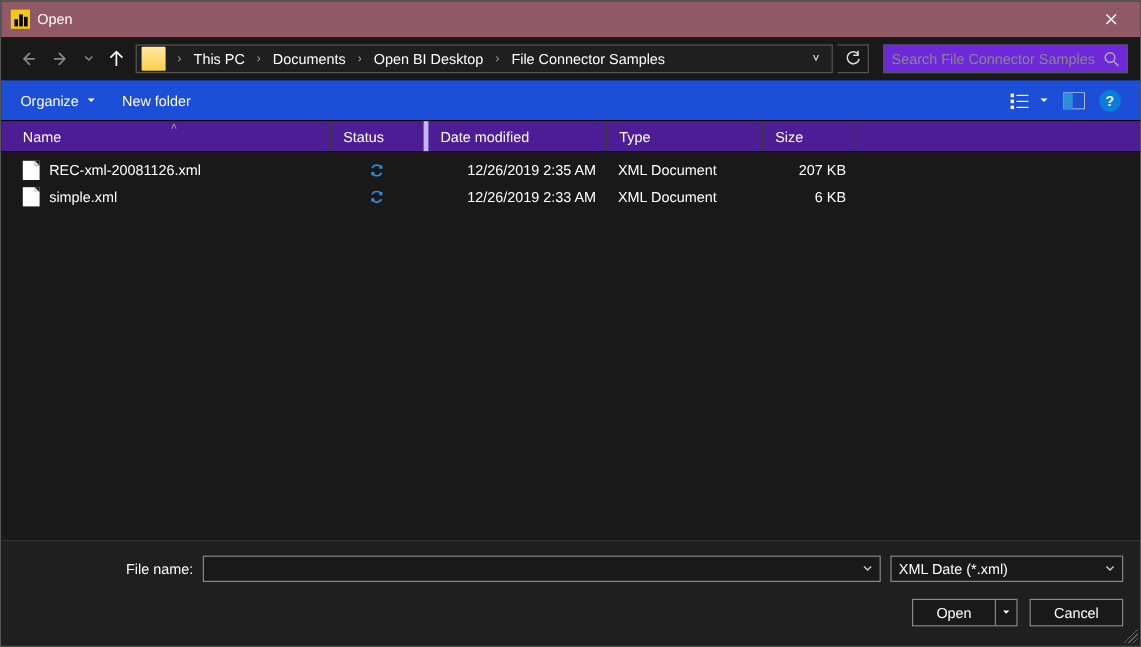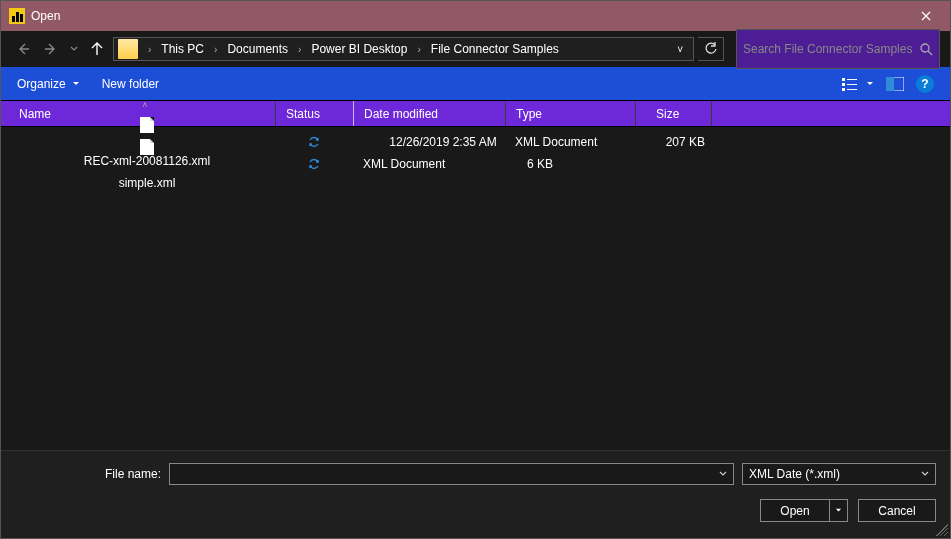--- a/index.html
+++ b/index.html
@@ -78,22 +78,22 @@
     .refresh-btn {
       width: 26px; height: 24px;
       border: 1px solid #555;
       border-left: none;
       display:flex;align-items:center;justify-content:center;
       color:#ddd;
     }
     .searchbox {
       margin-left: 8px;
       width: 204px;
-      height: 40px;
-      background: #4c1d95;
+      height: 24px;
+      background: #6d28d9;
       border: 1px solid #555;
       display: flex; align-items: center;
       padding: 0 6px;
       color: #888;
       gap: 6px;
     }
     .searchbox input {
       flex:1; background: transparent; border:none; outline:none;
       color:#fff; font-size:12px;
     }
@@ -113,52 +113,52 @@
     .view-btn { display:flex; align-items:center; gap:4px; color:#fff; }
     .help-btn {
       width:18px; height:18px; border-radius:50%;
       background:#0a7dd8; color:#fff;
       display:flex;align-items:center;justify-content:center;
       font-size:12px; font-weight:bold;
     }
     
     .colheaders {
       height: 26px;
-      background: #6d28d9;
+      background: #4c1d95;
       display:flex;
       align-items:center;
       color:#fff;
       padding: 0 14px;
       font-size: 12px;
       border-bottom: 1px solid #000;
     }
     .colheaders > div { position:relative; height:100%; display:flex; align-items:center; }
     .col-name { width: 260px; padding-left: 4px;}
     .col-status { width: 78px; border-left:1px solid #3a3a3a; padding-left:10px;}
-    .col-date { width: 152px; border-left:1px solid #c4b5fd; padding-left:10px;}
+    .col-date { width: 152px; border-left:4px solid #c4b5fd; padding-left:10px;}
     .col-type { width: 130px; border-left:1px solid #3a3a3a; padding-left:10px;}
-    .col-size { width: 76px; border-left:1px solid #3a3a3a; padding-left:20px;}
+    .col-size { width: 76px; border-left:1px solid #3a3a3a; padding-left:10px;}
     .col-extra { flex:1; border-left:1px solid #3a3a3a; }
     .sort-ind {
       position:absolute; top:-1px; left:50%; transform:translateX(-50%);
       color:#aaa; font-size:9px;
     }
     
     .filelist {
       background: #191919;
       position:absolute;
       top: 126px; bottom: 88px; left:0; right:0;
       padding: 4px 14px;
     }
     .filerow {
       height: 22px;
       display:flex; align-items:center;
       color:#fff;
     }
-    .cell-name { width:260px; display:flex; align-items:center; gap:21px; padding-left:4px;flex-direction:column;}
+    .cell-name { width:260px; display:flex; align-items:center; gap:8px; padding-left:4px;}
     .cell-status { width:78px; display:flex; justify-content:center; color:#2e8cd8; }
     .cell-date { width:152px; padding-left: 28px; text-align: center; }
     .cell-type { width:130px; padding-left: 10px; }
     .cell-size { width:76px; text-align:right; padding-right:6px; }
     .file-icon {
       width:14px; height:16px; background:#fff;
       position:relative;
     }
     .file-icon::after {
       content:""; position:absolute; top:0; right:0;
@@ -256,21 +256,21 @@
         <path d="M2 6 L7 1 L12 6 M7 1 V13" stroke="#fff" stroke-width="1.4" fill="none"></path>
       </svg>
   </div>
   <div class="breadcrumb">
     <div class="bc-folder"></div>
     <span class="bc-chevron">›</span>
     <span class="bc-seg">This PC</span>
     <span class="bc-chevron">›</span>
     <span class="bc-seg">Documents</span>
     <span class="bc-chevron">›</span>
-    <span class="bc-seg">Power BI Desktop</span>
+    <span class="bc-seg">Open BI Desktop</span>
     <span class="bc-chevron">›</span>
     <span class="bc-seg">File Connector Samples</span>
     <span style="flex:1"></span>
     <span class="bc-dd">˅</span>
   </div>
   <div class="refresh-btn">
     <svg width="14" height="14" viewBox="0 0 14 14">
         <path d="M11 3 A5 5 0 1 0 12 7" stroke="#ddd" stroke-width="1.3" fill="none"></path>
         <path d="M11 0 L11 4 L7 4" stroke="#ddd" stroke-width="1.3" fill="none"></path>
       </svg>
@@ -362,20 +362,21 @@
     <div class="cell-name">
       <div class="file-icon"></div>
       <span>simple.xml</span>
     </div>
     <div class="cell-status">
         <svg width="14" height="14" viewBox="0 0 14 14">
           <path d="M3 5 A4.5 4.5 0 0 1 11 5 M11 3 L11 5 L9 5" stroke="#2e8cd8" stroke-width="1.4" fill="none"></path>
           <path d="M11 9 A4.5 4.5 0 0 1 3 9 M3 11 L3 9 L5 9" stroke="#2e8cd8" stroke-width="1.4" fill="none"></path>
         </svg>
       </div>
+    <div class="cell-date">12/26/2019 2:33 AM</div>
     <div class="cell-type">XML Document</div>
     <div class="cell-size">6 KB</div>
   </div>
 </div>
 
 <div class="bottom">
   <div class="filename-row">
     <span class="filename-label">File name:</span>
     <div class="filename-input">
       <input value="" style="">

